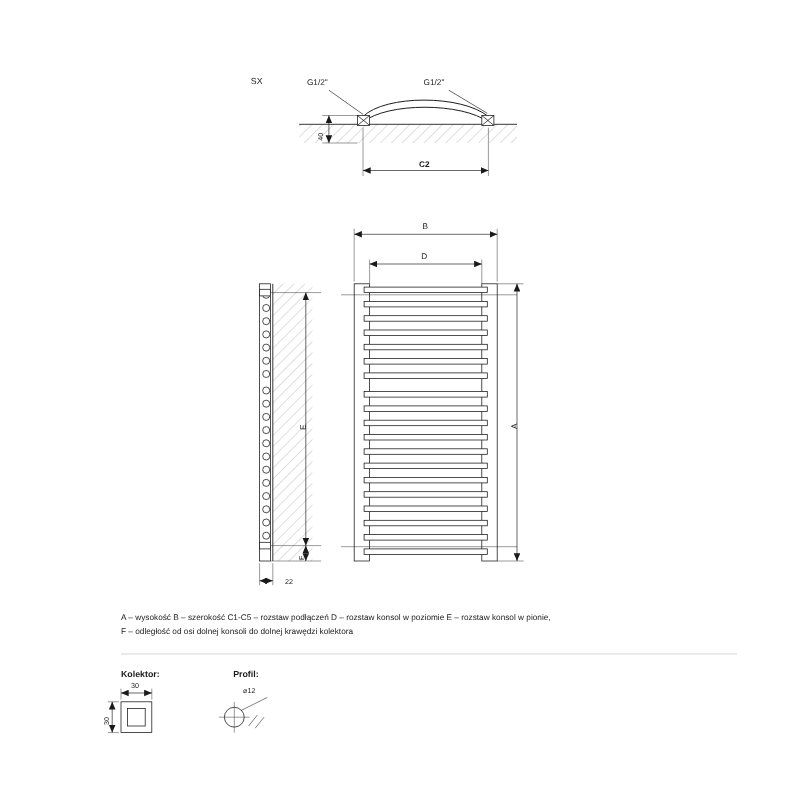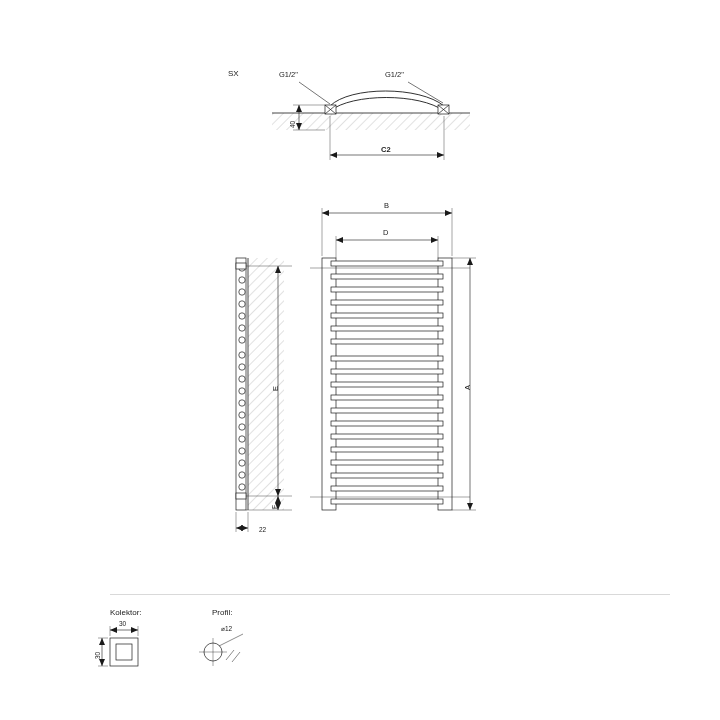--- a/index.html
+++ b/index.html
@@ -28,21 +28,21 @@
     left:110px;top:556px;
     width:560px;
     font-size:7.5px;
     line-height:1.55;
     color:#1a1a1a;
   }
   .legend div{white-space:nowrap;}
   .sect-title{
     position:absolute;
     font-size:8px;
-    font-weight:normal;
+    font-weight:bold;
     color:#1a1a1a;
   }
   .divider{
     position:absolute;
     left:110px;top:594px;width:560px;height:1px;
     background:#d9d9d9;
   }
 </style>
 </head>
 <body>
@@ -210,20 +210,24 @@
   <div class="lbl" style="left:381px;top:146px;font-weight:bold;">C2</div>
 
   <div class="lbl" style="left:384px;top:202px;">B</div>
   <div class="lbl" style="left:383px;top:229px;">D</div>
   <div class="lbl rot" style="left:464px;top:390px;">A</div>
 
   <div class="lbl rot" style="left:272px;top:391px;">E</div>
   <div class="lbl small rot" style="left:272px;top:509px;">F</div>
   <div class="lbl small" style="left:259px;top:527px;">22</div>
 
+  <div class="legend">
+    <div>A – wysokość     B – szerokość     C1-C5 – rozstaw podłączeń     D – rozstaw konsol w poziomie     E – rozstaw konsol w pionie,</div>
+    <div>F – odległość od osi dolnej konsoli do dolnej krawędzi kolektora</div>
+  </div>
 
   <div class="divider"></div>
 
   <div class="sect-title" style="left:110px;top:608px;">Kolektor:</div>
   <div class="sect-title" style="left:212px;top:608px;">Profil:</div>
 
   <div class="lbl small" style="left:119px;top:621px;">30</div>
   <div class="lbl small rot" style="left:95px;top:659px;">30</div>
   <div class="lbl small" style="left:221px;top:626px;">⌀12</div>
 

